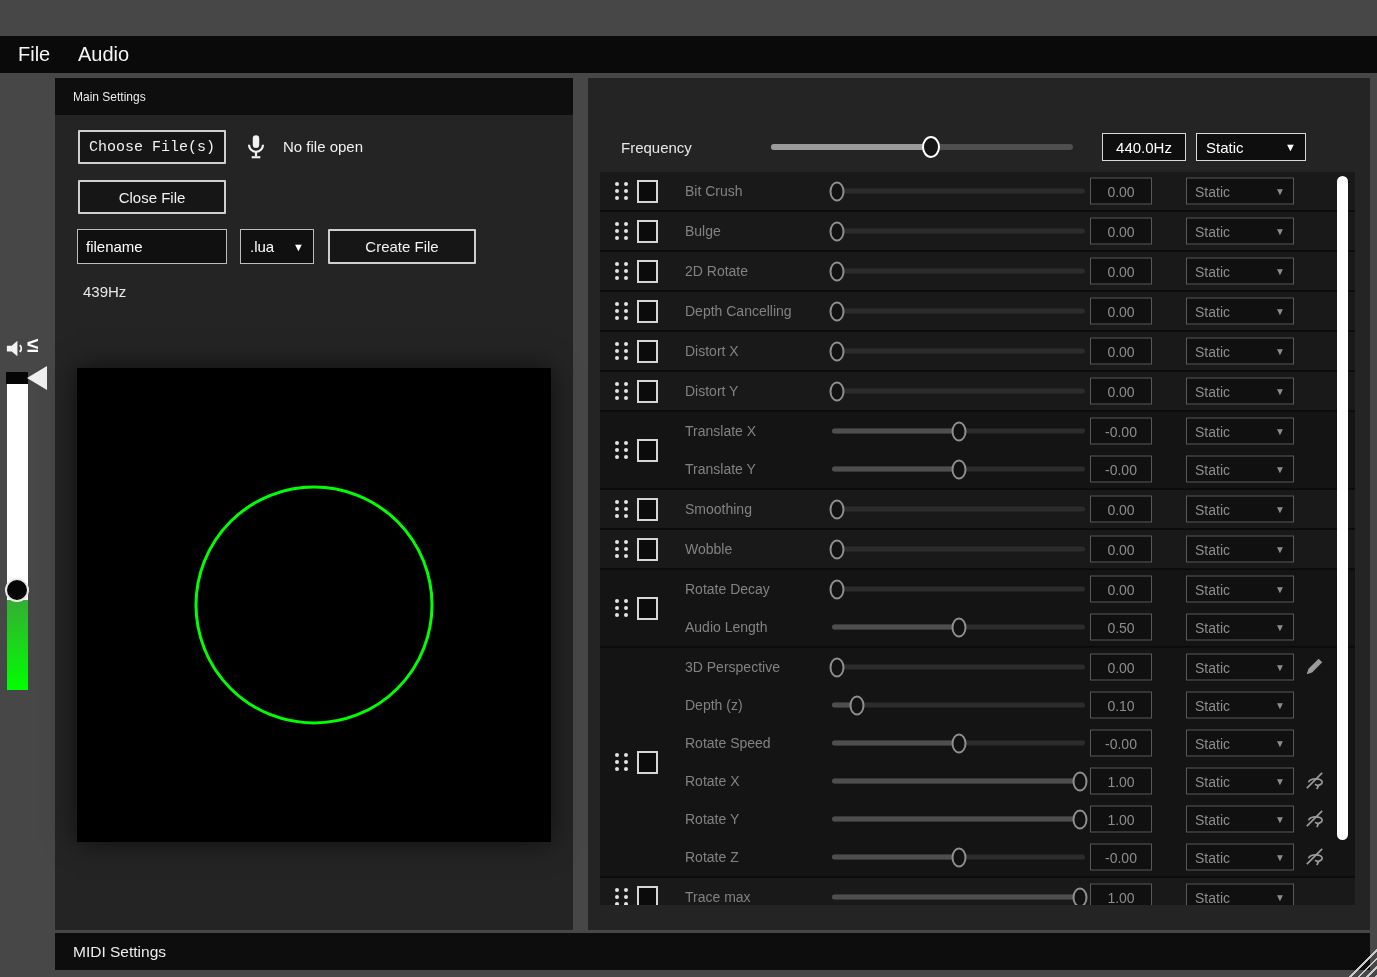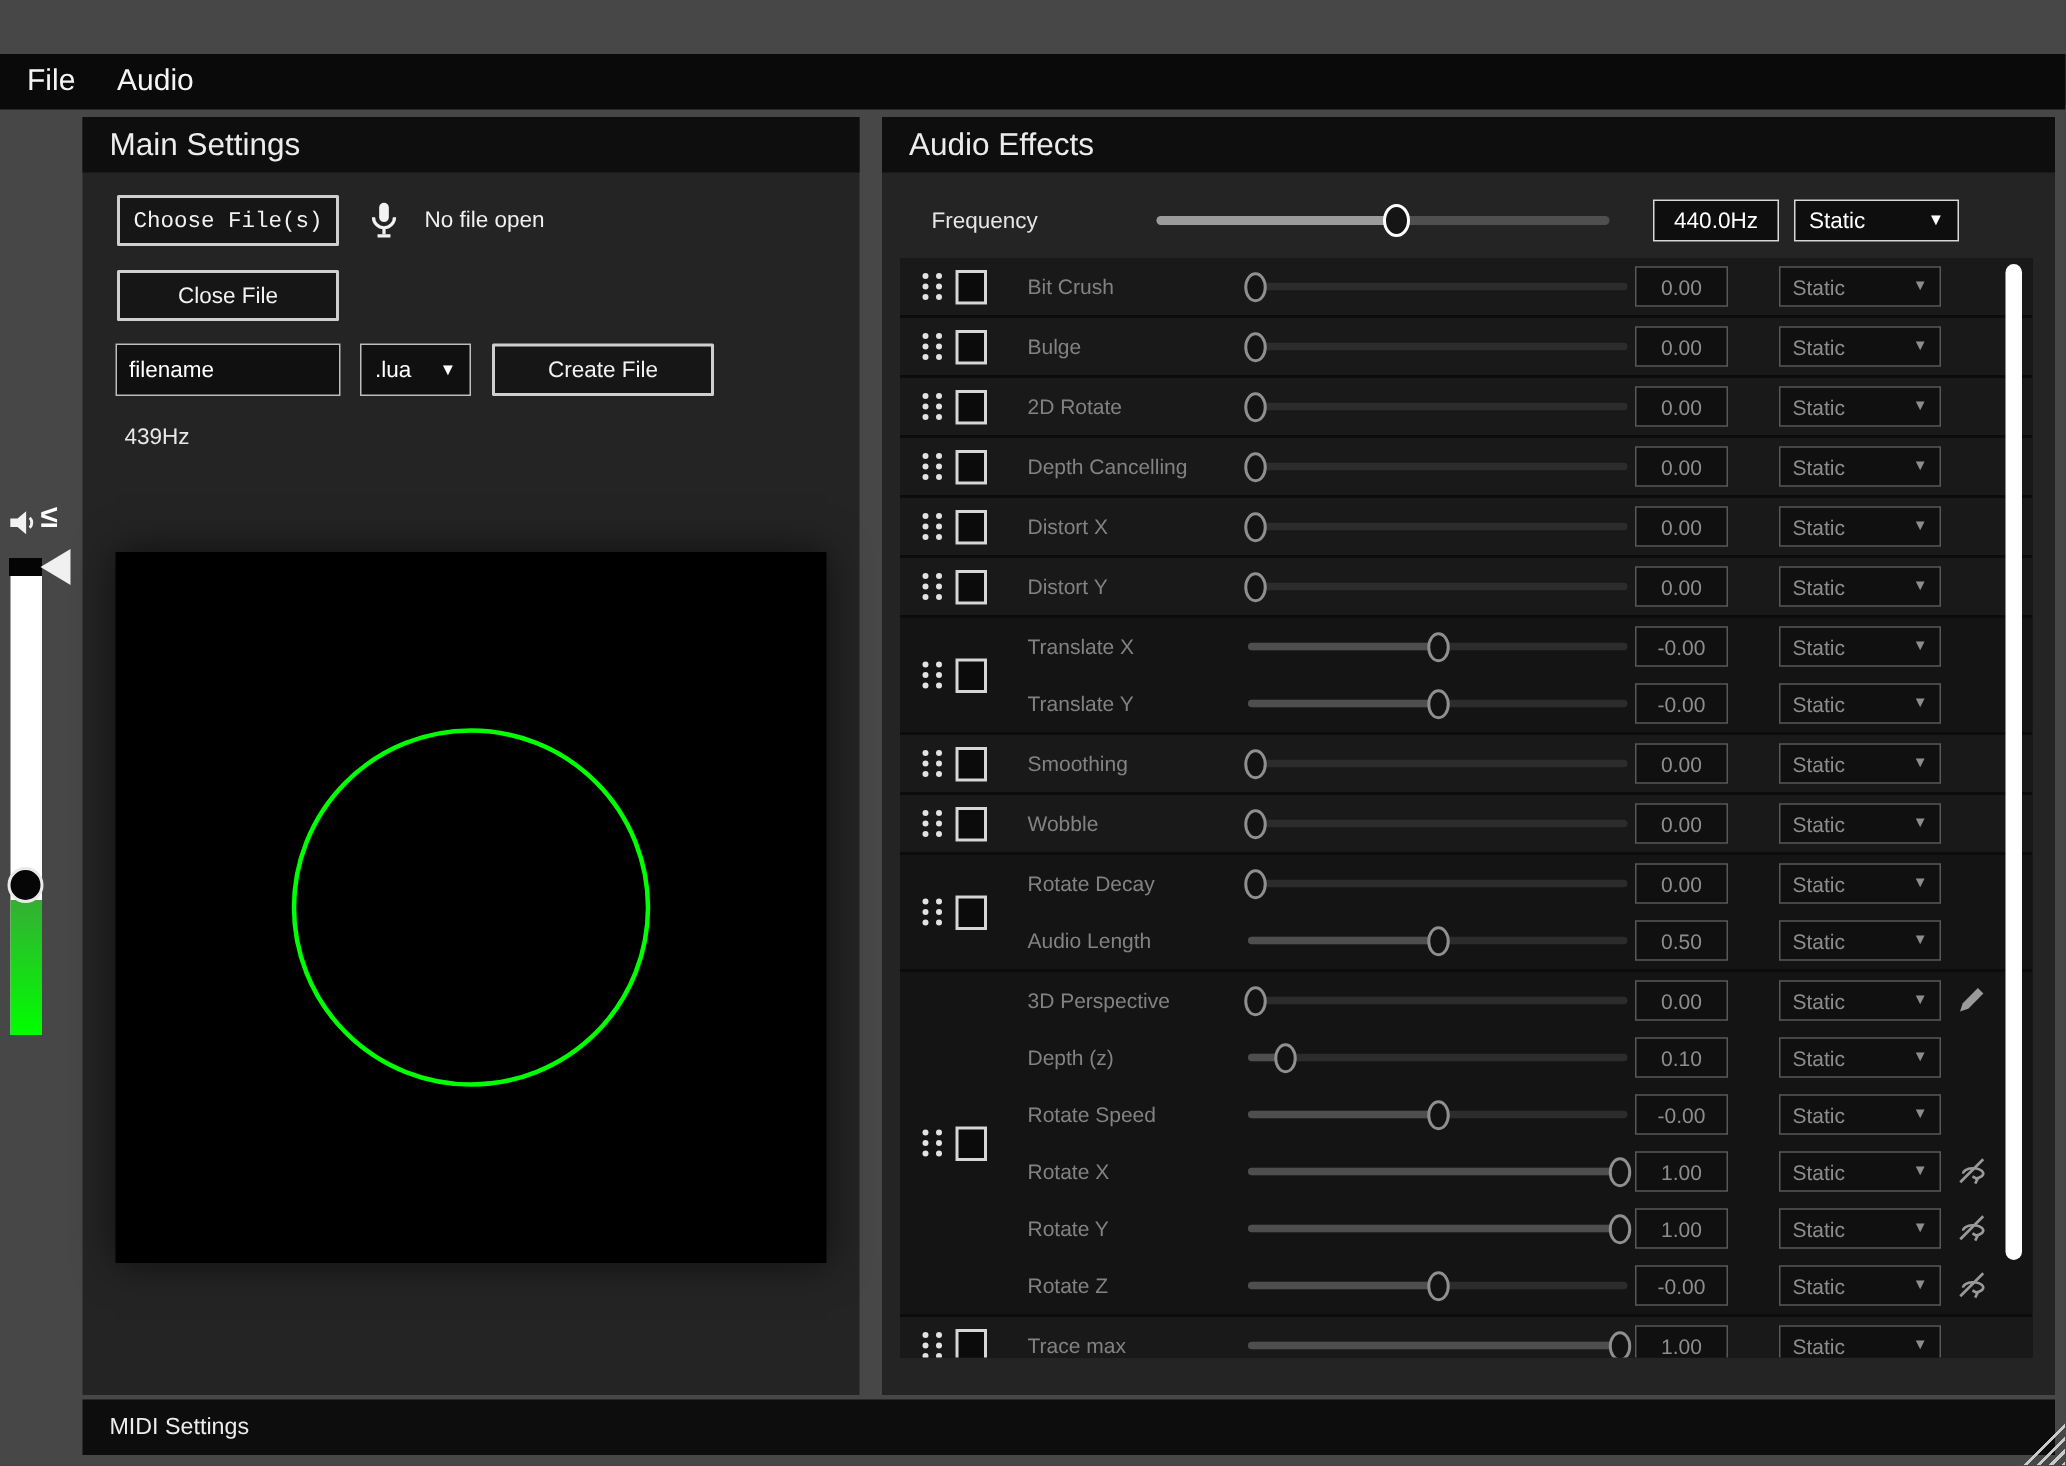--- a/index.html
+++ b/index.html
@@ -19,21 +19,21 @@
   .glyph-max{width:12px;height:12px;border:2px solid #f0f0f0;}
   .glyph-close{position:relative;width:16px;height:16px;}
   .glyph-close::before,.glyph-close::after{content:"";position:absolute;left:-1px;top:7px;width:18px;height:2px;background:#f0f0f0;}
   .glyph-close::before{transform:rotate(45deg);} .glyph-close::after{transform:rotate(-45deg);}
   .menubar{position:absolute;left:0;top:36px;width:1377px;height:34px;background:#0a0a0a;}
   .menu-item{position:absolute;top:5px;color:#f5f5f5;font-size:20px;padding:2px 6px;}
   .menu-file{left:12px;} .menu-audio{left:72px;}
   
   .panel{position:absolute;background:#242424;}
   .panel-header{position:absolute;left:0;top:0;right:0;height:37px;background:#0e0e0e;display:flex;align-items:center;}
-  .panel-header span{margin-left:18px;color:#ececec;font-size:21px;}
+  .panel-header span{margin-left:18px;color:#ececec;font-size:12px;}
   .main-panel{left:55px;top:78px;width:518px;height:852px;}
   .fx-panel{left:588px;top:78px;width:782px;height:852px;}
   .midi-bar{position:absolute;left:55px;top:933px;width:1315px;height:37px;background:#0d0d0d;display:flex;align-items:center;}
   .midi-bar span{margin-left:18px;color:#ececec;font-size:15.5px;}
   
   .ms-btn{position:absolute;height:34px;width:148px;background:#161616;border:2px solid #cfcfcf;border-radius:1px;
     color:#f2f2f2;font-size:15px;display:flex;align-items:center;justify-content:center;box-sizing:border-box;}
   .btn-choose{left:23px;top:52px;font-family:Liberation Mono, monospace;} .btn-closefile{left:23px;top:102px;} .btn-create{left:273px;top:151px;width:148px;height:35px;}
   .mic{position:absolute;left:188px;top:55px;width:26px;height:28px;}
   .file-status{position:absolute;left:228px;top:60px;color:#f0f0f0;font-size:15px;}
@@ -160,23 +160,20 @@
   <div class="ms-btn btn-create">Create File</div>
   <span class="freq-readout">439Hz</span>
   <div class="visualizer">
     <svg width="474" height="474" viewBox="0 0 474 474">
       <circle id="osc-circle" cx="237" cy="237" r="118" fill="none" stroke="#00ff00" stroke-width="3"></circle>
     </svg>
   </div>
 </div>
 
 <div class="panel fx-panel">
-  <div class="panel-header">
-    <span>Audio Effects</span>
-  </div>
   <span class="freq-label">Frequency</span>
   <div class="freq-track">
     <div class="freq-fill" id="freq-fill" style="width: 53%;"></div>
     <div class="freq-knob" id="freq-knob" style="left: 53%;"></div>
   </div>
   <div class="freq-value">440.0Hz</div>
   <div class="freq-mode">
     <span>Static</span>
     <span class="arrow">▼</span>
   </div>

